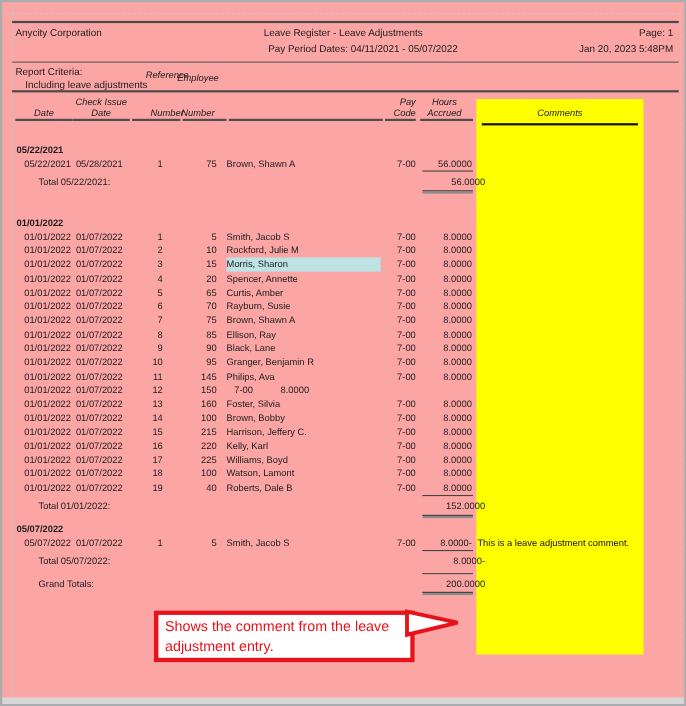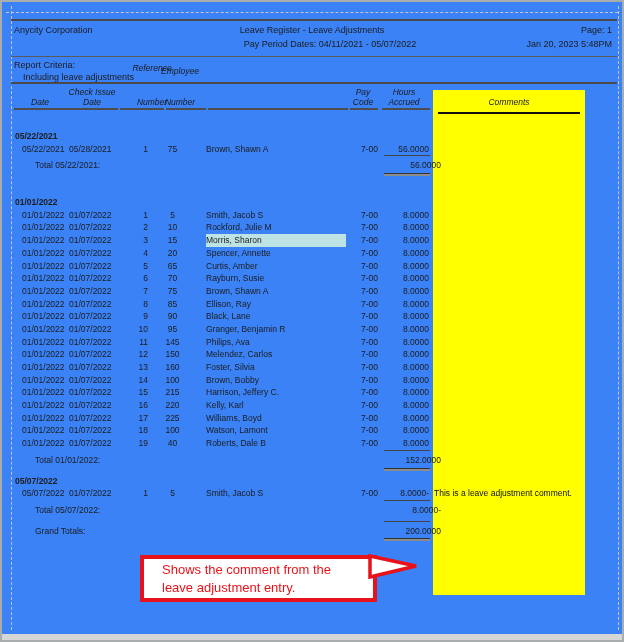--- a/index.html
+++ b/index.html
@@ -1,19 +1,19 @@
 <!DOCTYPE html>
 <html style="--comments_bg: #ffff00; --highlight_bg: #bde3e5; --callout_red: #e8131a;"><head>
 <meta charset="utf-8">
 <style>
   html,body{margin:0;padding:0;background:#fff;}
   *{box-sizing:border-box;}
   #frame{
     position:relative;width:624px;height:642px;overflow:hidden;
-    background:#3b82f6;border:2px solid #aaadad;
+    background:#fca5a5;border:2px solid #aaadad;
     font-family:"Liberation Sans",sans-serif;color:#1c1c1c;
   }
   .guide-v{position:absolute;top:4px;bottom:10px;width:0;border-left:1px dashed #c6c6c6;}
   .guide-h{position:absolute;left:4px;right:4px;height:0;border-top:1px dashed #c6c6c6;}
   .bottom-strip{position:absolute;left:0;right:0;bottom:0;height:6px;background:#d6d6d6;}
 
   
   .rule{position:absolute;left:9px;width:606px;background:#4a4a4a;}
   #rule-top{top:17px;height:2px;}
   #rule-mid{top:54px;height:1px;background:#5a5a5a;}
@@ -32,53 +32,53 @@
   #comments-underline{position:absolute;left:436px;top:110px;width:142px;height:2px;background:#111;}
 
   
   .h{position:absolute;top:86px;height:20px;text-align:center;font-size:8.5px;line-height:9.8px;
      white-space:pre-line;display:flex;flex-direction:column;justify-content:flex-end;font-style:italic;}
   #h-date{left:12px;width:52px;}
   #h-check{left:64px;width:52px;}
   #h-ref{left:120px;width:60px;gap:24px;}
   #h-emp{left:148px;width:60px;gap:21px;}
   #h-name{left:198px;width:148px;}
-  #h-pay{left:346px;width:30px;}
+  #h-pay{left:346px;width:30px;align-items:flex-end;}
   #h-hours{left:376px;width:52px;}
   #h-comments{left:431px;width:152px;}
   .h-u{position:absolute;top:106px;height:2px;background:#4d4d4d;}
 
   
   #table-body{position:absolute;left:12px;top:122px;width:575px;font-size:8.5px;}
   .t-row{display:flex;height:12.7px;line-height:12.7px;white-space:nowrap;}
   .g-header{height:12.7px;line-height:12.7px;font-weight:bold;margin-top:20px;padding-left:1px;}
   .g-header.first{margin-top:6px;}
   .g-header.last{margin-top:4px;}
   .c{overflow:visible;}
   .c.date{width:52px;padding-left:8px;}
   .c.check{width:52px;padding-left:3px;}
   .c.ref{width:30px;text-align:right;}
-  .c.emp{width:52px;text-align:center;padding-right:3px;}
+  .c.emp{width:52px;text-align:right;padding-right:3px;}
   .c.name{width:148px;padding-left:6px;}
   .c.pay{width:30px;text-align:right;}
   .c.hours{width:52px;text-align:right;padding-right:1px;}
   .c.comment{width:153px;padding-left:4px;color:#111;}
   .name-text{display:inline-block;}
   .name-text.hl{display:block;width:140px;background:var(--highlight_bg,#bde3e5);}
   .sumline{width:46px;margin-left:370px;height:0;border-top:1px solid #444;}
   .sumline.grand{margin-top:4px;}
   .t-row.total{margin-top:3px;}
   .c.tlabel{width:376px;padding-left:21px;}
   .dblrule{width:46px;margin-left:370px;margin-top:1px;height:3px;
            border-top:1px solid #333;border-bottom:2px solid #8c8c8c;}
 
   
   #callout{position:absolute;left:138px;top:553px;width:237px;height:47px;background:#fff;
            border:4px solid var(--callout_red,#e8131a);color:var(--callout_red,#e8131a);
-           font-size:13px;line-height:18px;padding:2px 18px;z-index:5;}
+           font-size:13px;line-height:18px;padding:2px 6px;z-index:5;}
   #callout-arrow{position:absolute;left:366px;top:549px;z-index:6;}
 </style>
 </head>
 <body>
 
 <div id="frame">
 
   <div class="guide-v" style="left:9px;"></div>
   <div class="guide-v" style="left:616px;"></div>
   <div class="guide-h" style="top:10px;"></div>
@@ -243,21 +243,20 @@
         <div class="c name"><div class="name-text">Philips, Ava</div></div>
         <div class="c pay">7-00</div>
         <div class="c hours">8.0000</div>
         <div class="c comment"></div>
       </div>
       <div class="t-row">
         <div class="c date">01/01/2022</div>
         <div class="c check">01/07/2022</div>
         <div class="c ref">12</div>
         <div class="c emp">150</div>
-        <div class="c name"><div class="name-text">Melendez, Carlos</div></div>
         <div class="c pay">7-00</div>
         <div class="c hours">8.0000</div>
         <div class="c comment"></div>
       </div>
       <div class="t-row">
         <div class="c date">01/01/2022</div>
         <div class="c check">01/07/2022</div>
         <div class="c ref">13</div>
         <div class="c emp">160</div>
         <div class="c name"><div class="name-text">Foster, Silvia</div></div>

